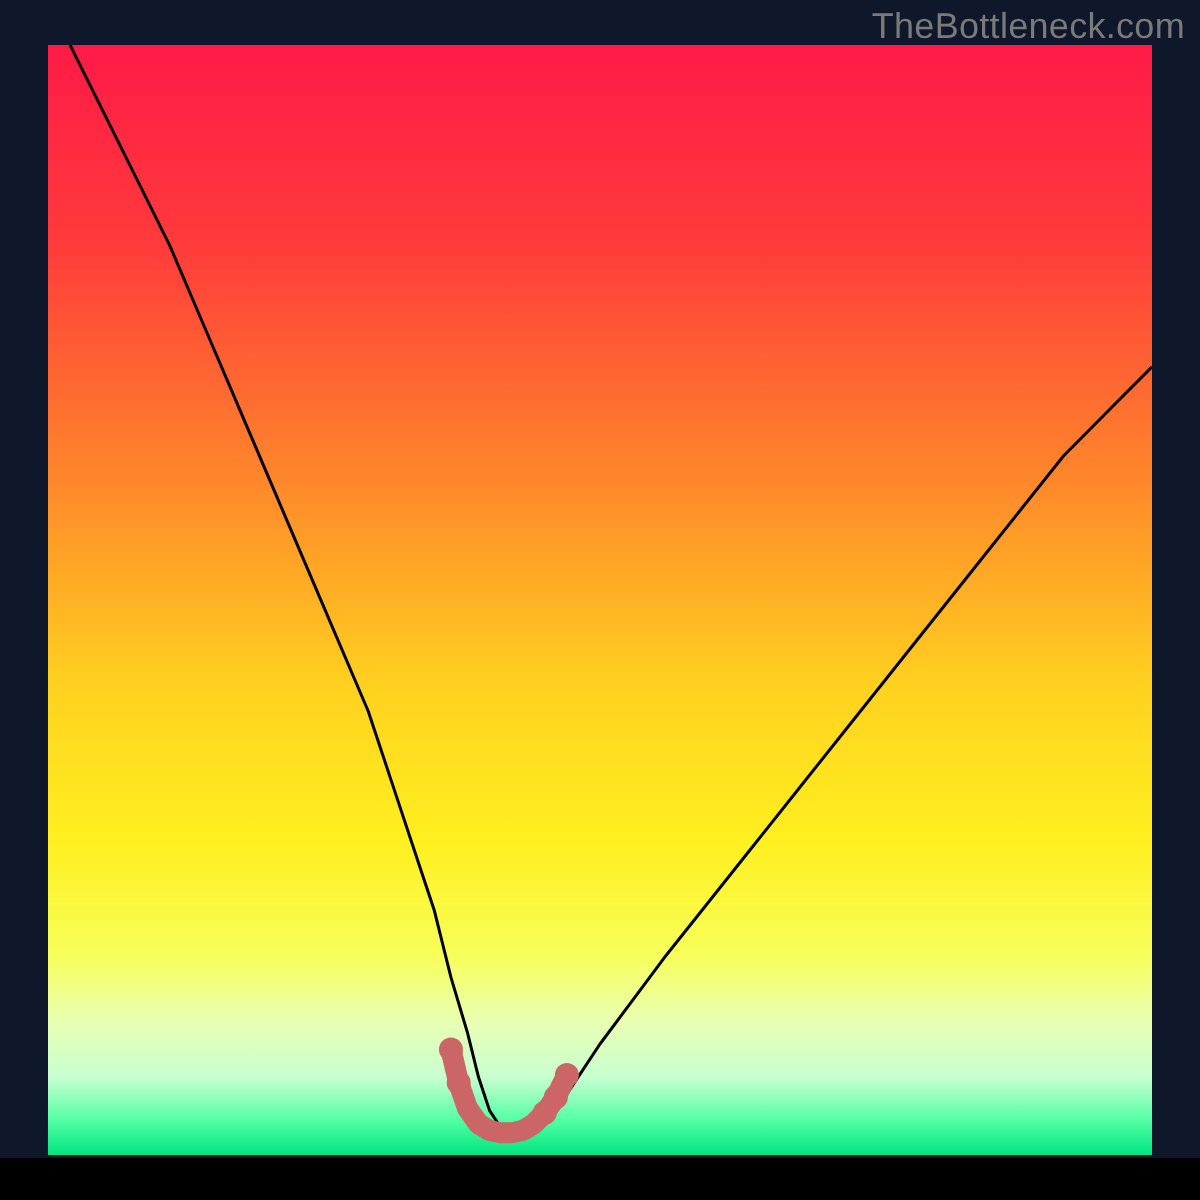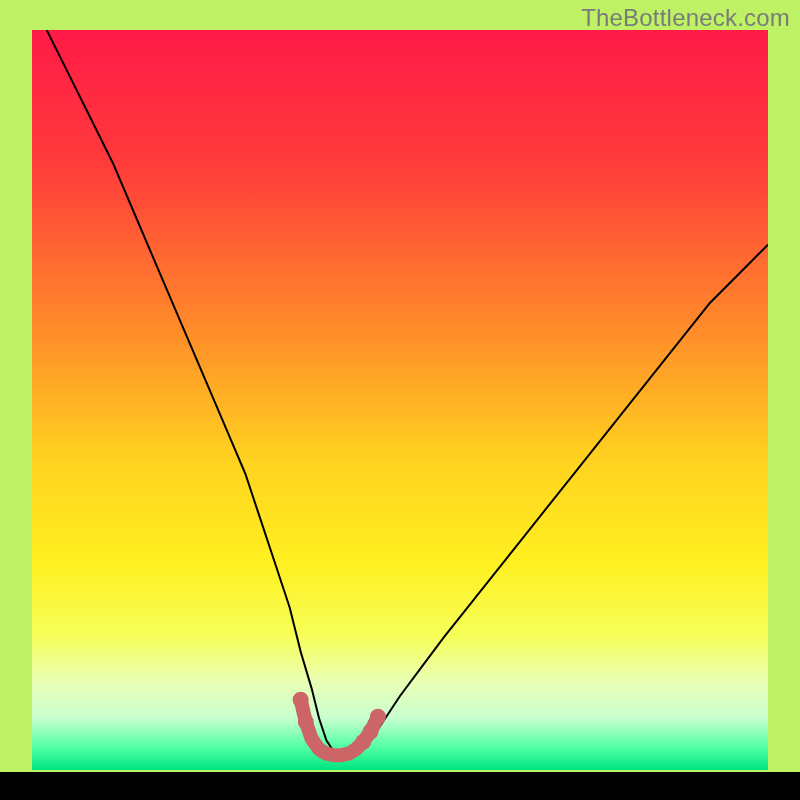--- a/index.html
+++ b/index.html
@@ -10,21 +10,21 @@
     background: #000;
     overflow: hidden;
     font-family: Arial, Helvetica, sans-serif;
   }
   .frame {
     position: absolute;
     left: 0;
     top: 0;
     width: 800px;
     height: 772px;
-    background: #bef264;
+    background: #0f172a;
   }
   .plot-area {
     position: absolute;
     left: 32px;
     top: 30px;
     width: 736px;
     height: 740px;
     overflow: hidden;
   }
   .watermark {

